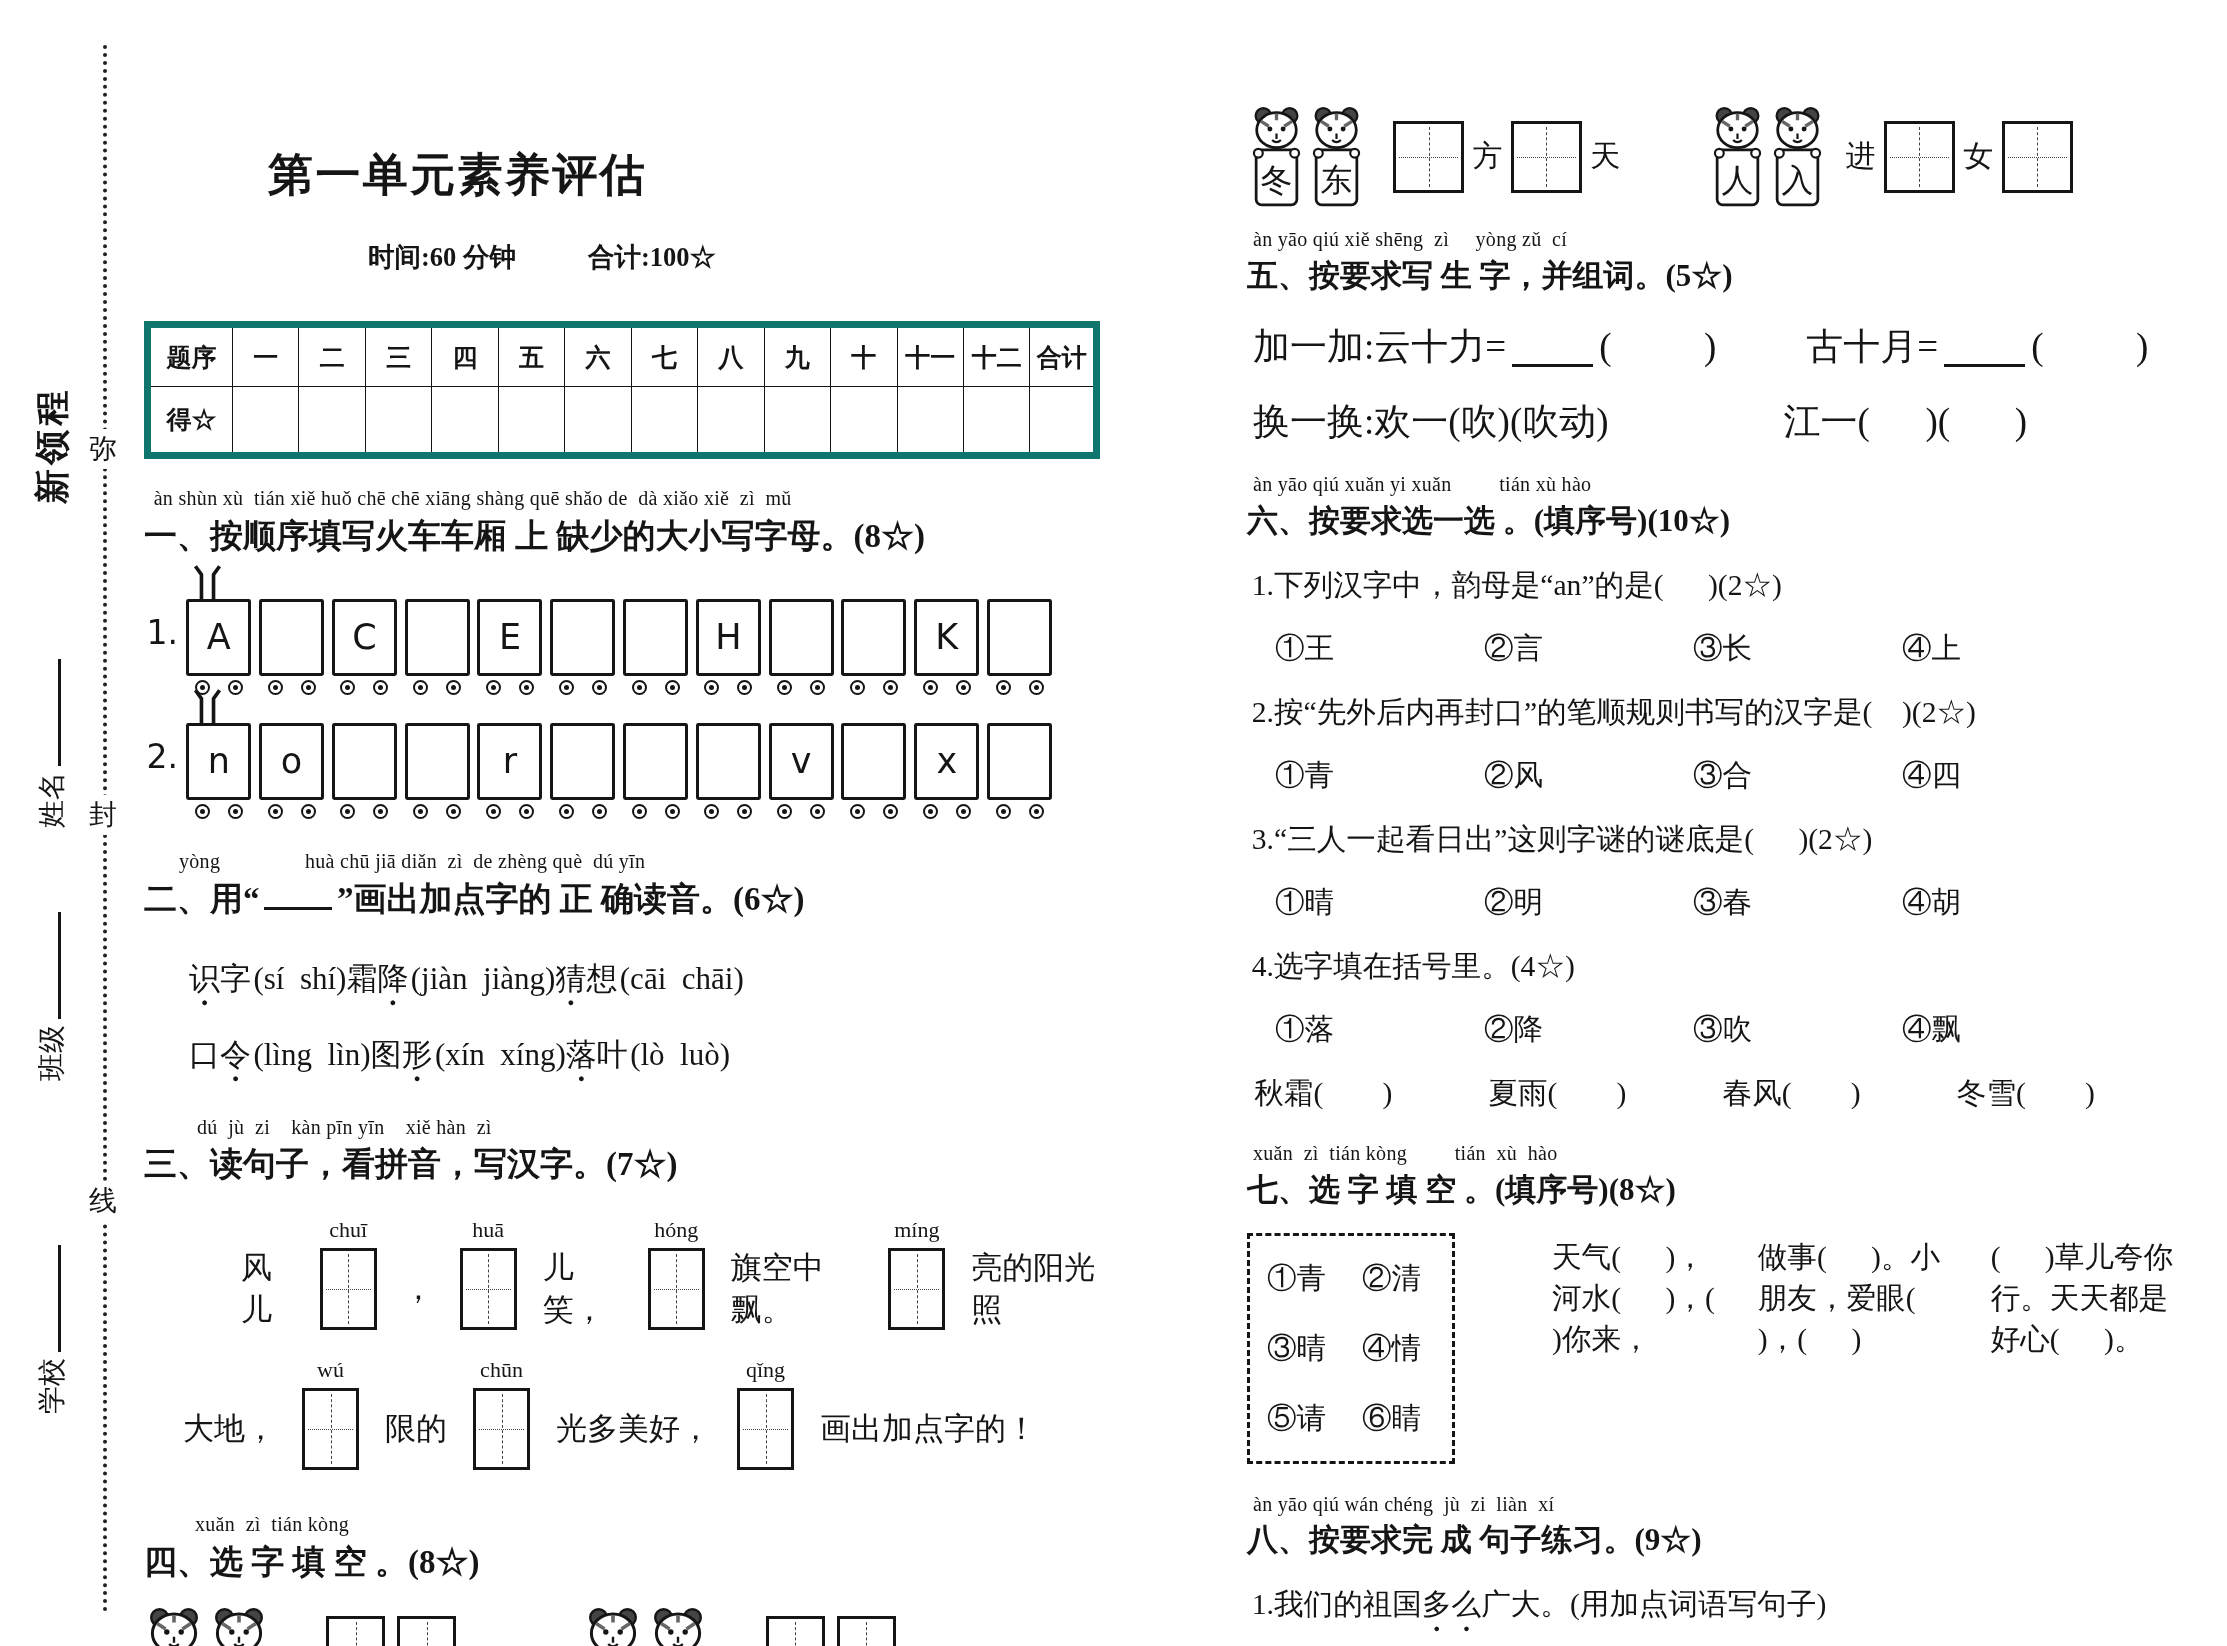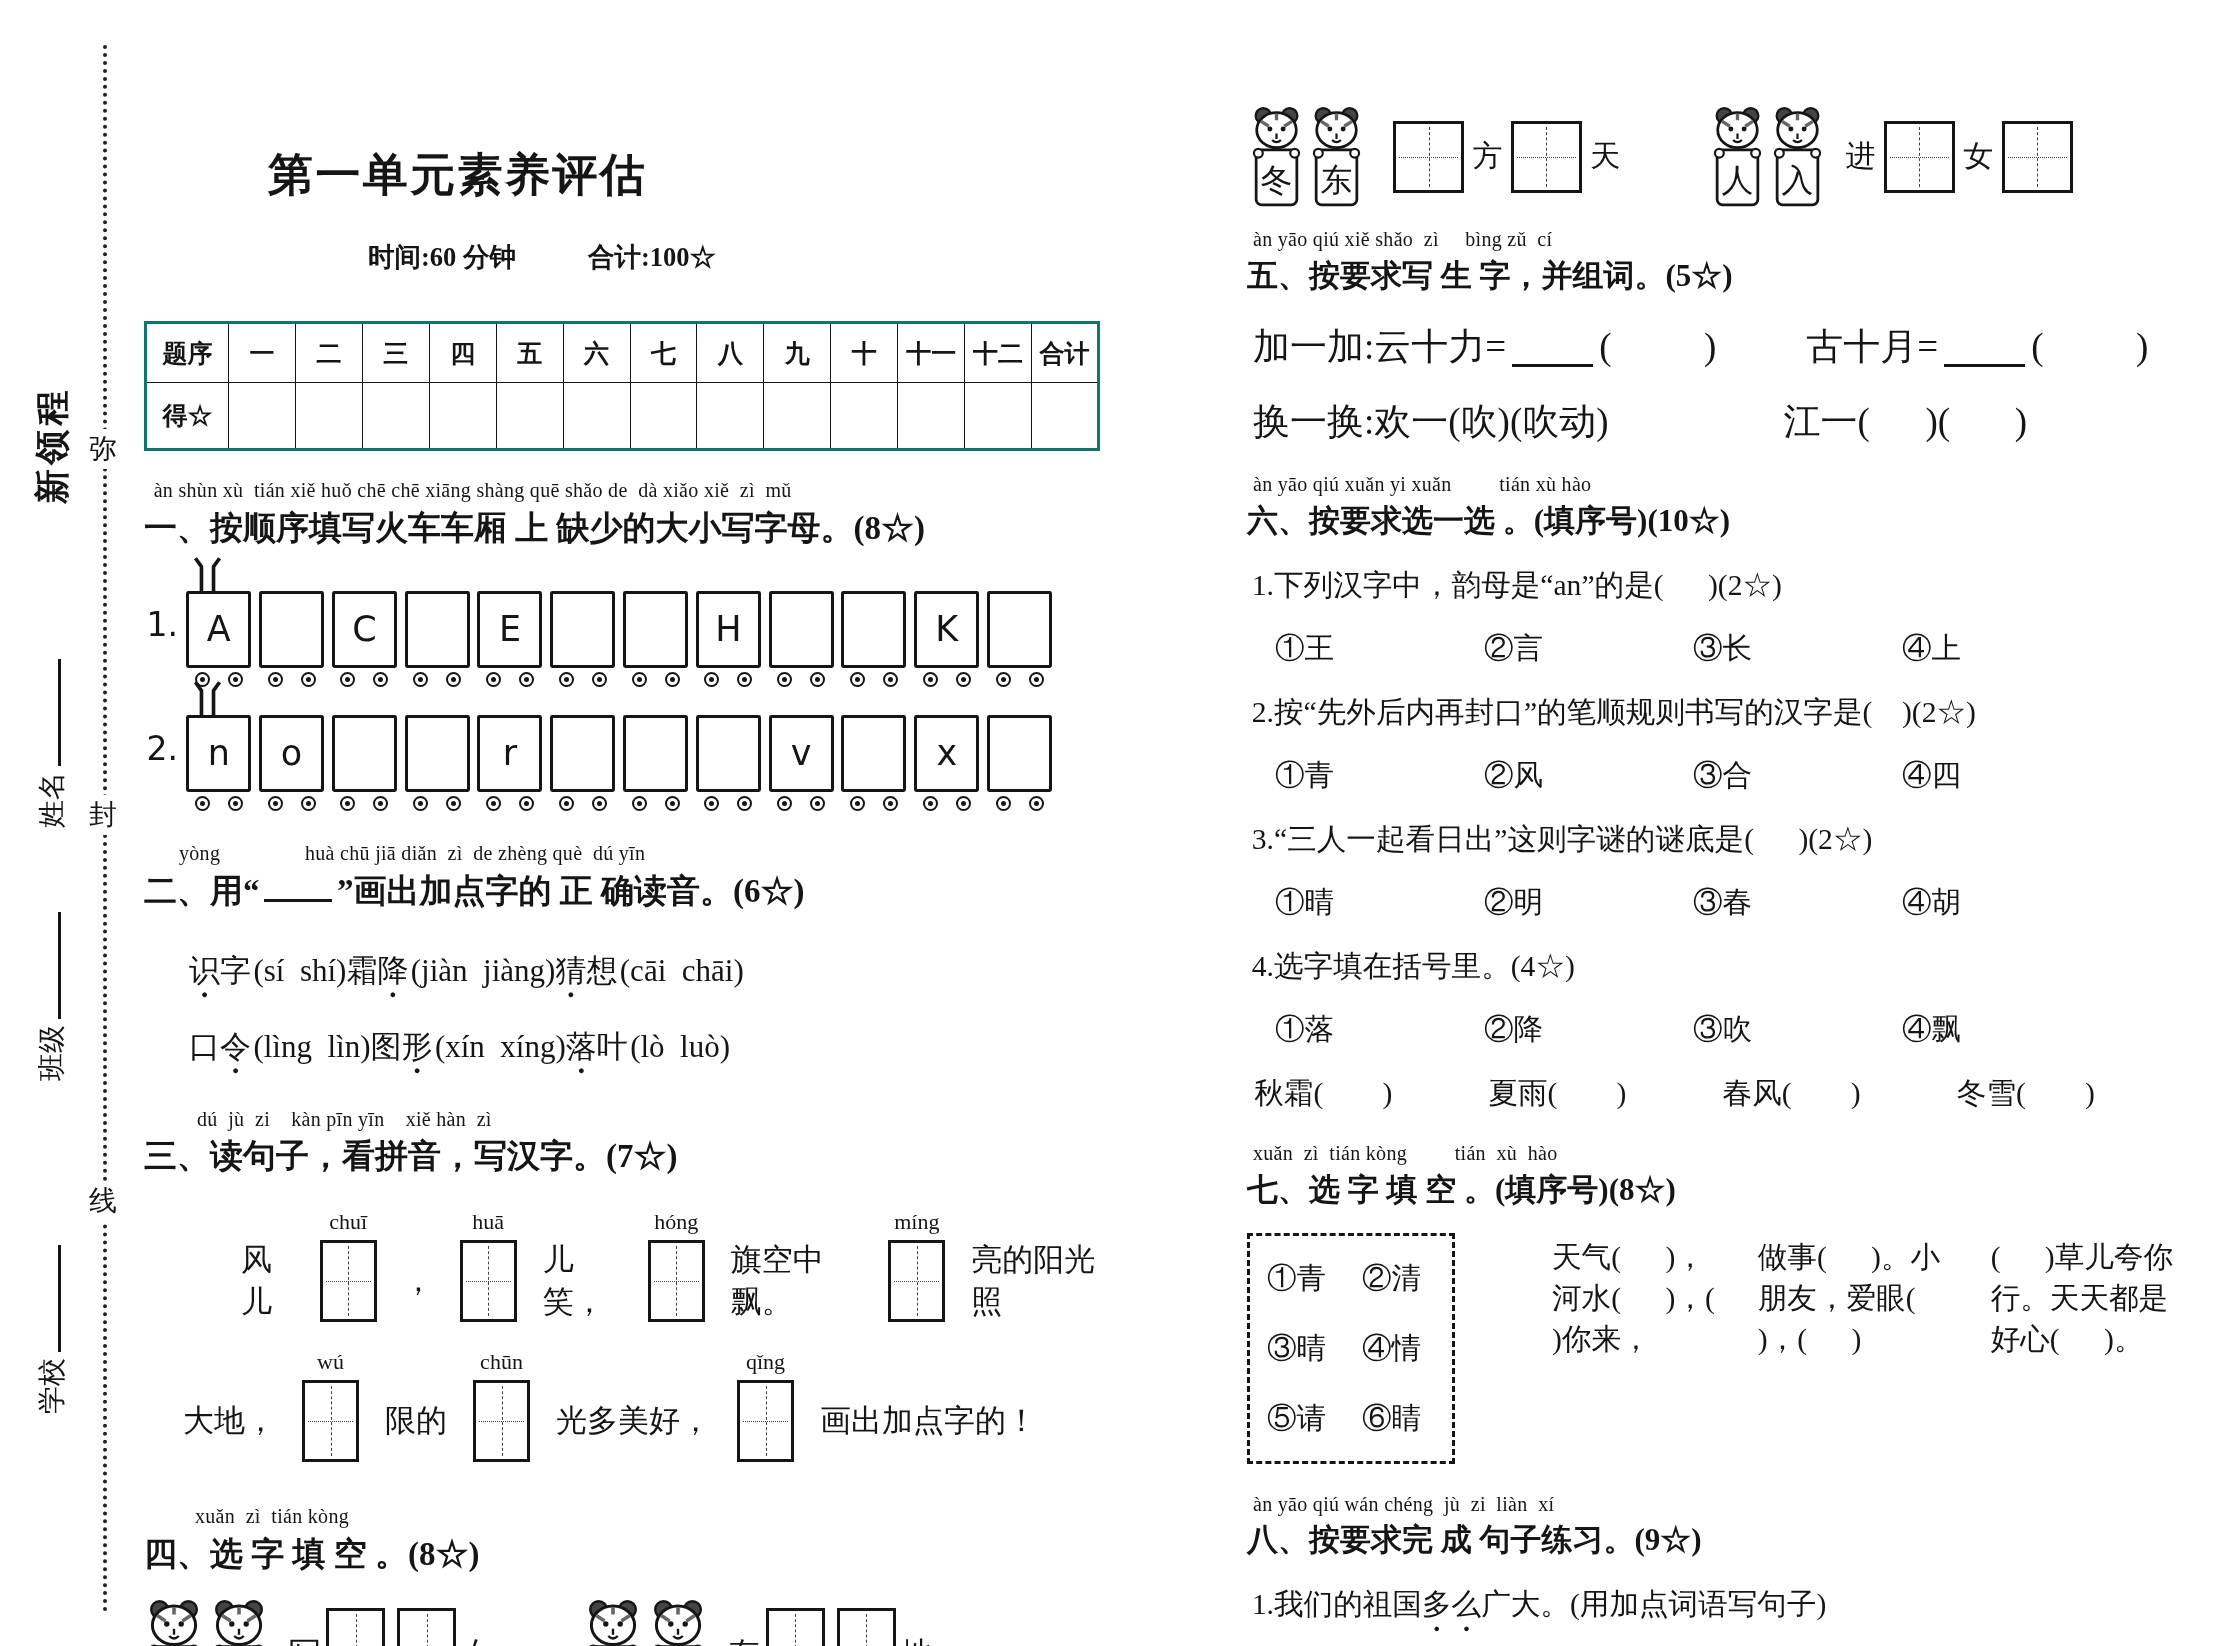--- a/index.html
+++ b/index.html
@@ -19,21 +19,21 @@
 
   
   .page{position:absolute;}
   .page-1{left:144px;top:138px;width:959px;}
   .page-2{left:1247px;top:100px;width:944px;font-size:29px;}
 
   .title{font-size:45px;font-weight:700;letter-spacing:2.4px;margin:7.2px 0 0 124px;}
   .meta{margin:34px 0 0 224px;font-size:26.5px;font-weight:700;}
   .meta-gap{display:inline-block;width:72px;}
 
-  table.score{border-collapse:collapse;margin-top:46px;width:956px;table-layout:fixed;border:3px solid #0f766e;}
+  table.score{border-collapse:collapse;margin-top:46px;width:956px;table-layout:fixed;border:7px solid #0f766e;}
   .score td{border:1.8px solid #151515;height:58px;text-align:center;font-size:25px;font-weight:700;padding:0;overflow:hidden;}
   .score .c0{width:81px;}
   .score tr.r2 td{height:65px;}
 
   .pinyin{font-size:20px;letter-spacing:0.3px;}
   .hd{font-size:33px;font-weight:700;margin-top:3.6px;}
   .page-2 .hd{font-size:31px;}
   .hblank{display:inline-block;width:68px;border-bottom:3.6px solid #151515;height:4.8px;margin:0 4.8px;}
 
   
@@ -539,21 +539,21 @@
               <text x="50" y="160" text-anchor="middle" font-size="58" fill="#151515" stroke="none" data-bind="page2.top.g2.tb">入</text>
             </g>
           </svg>
       </span>
       <span data-bind="page2.top.g2.c1">进</span>
       <span class="tzg sq"></span>
       <span data-bind="page2.top.g2.c2">女</span>
       <span class="tzg sq"></span>
     </div>
 
-    <div class="pinyin" style="margin:17px 0 0 6px" data-bind="page2.sec5.pinyin">àn yāo qiú xiě shǎo  zì     bìng zǔ  cí</div>
+    <div class="pinyin" style="margin:17px 0 0 6px" data-bind="page2.sec5.pinyin">àn yāo qiú xiě shēng  zì     yòng zǔ  cí</div>
     <div class="hd" data-bind="page2.sec5.heading">五、按要求写 生 字，并组词。(5☆)</div>
 
     <div class="s5row">
       <span data-bind="page2.sec5.r1a">加一加:云十力=</span><span class="blank"></span><span data-bind="page2.sec5.paren">(          )</span><span class="s5gap"></span><span data-bind="page2.sec5.r1b">古十月=</span><span class="blank"></span><span data-bind="page2.sec5.paren">(          )</span>
     </div>
     <div class="s5row">
       <span data-bind="page2.sec5.r3a">换一换:欢一(吹)(吹动)</span><span class="s5gap" style="width:175px"></span><span data-bind="page2.sec5.r3b">江一(      )(       )</span>
     </div>
 
     <div class="pinyin" style="margin:26.5px 0 0 6px" data-bind="page2.sec6.pinyin">àn yāo qiú xuǎn yi xuǎn         tián xù hào</div>

